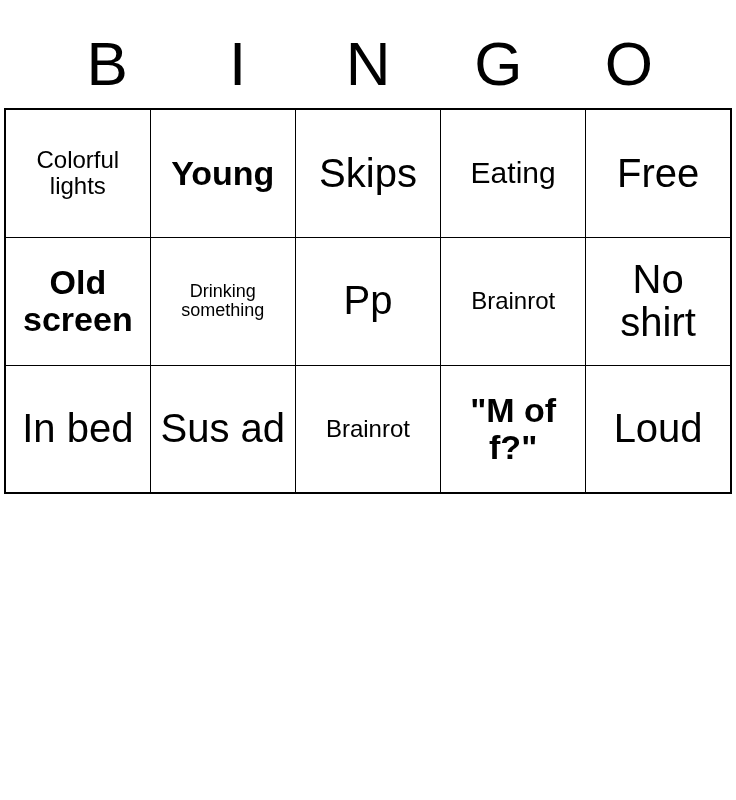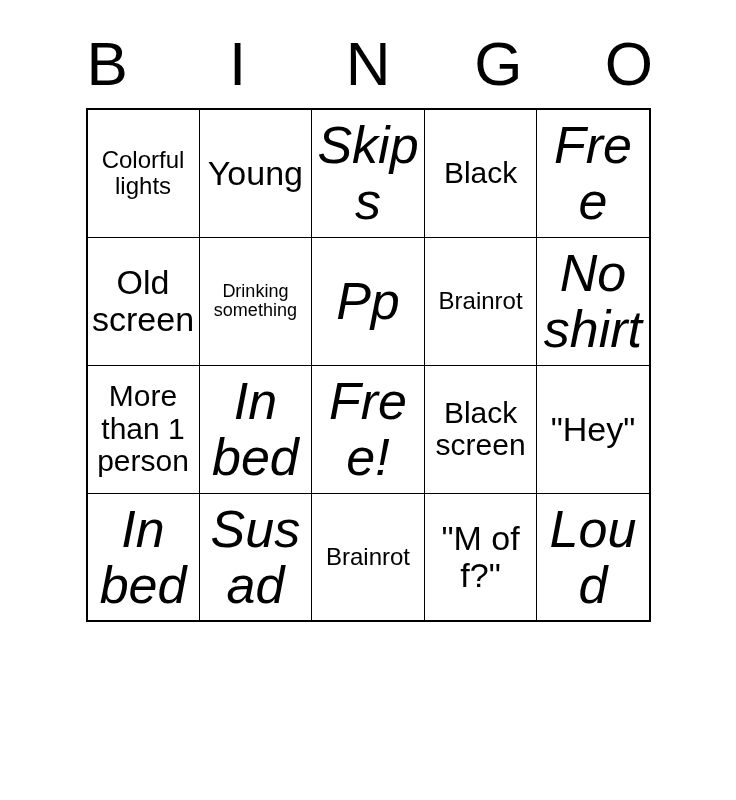--- a/index.html
+++ b/index.html
@@ -30,41 +30,41 @@
   .header-cell {
     flex: 1 1 0;
     text-align: center;
     font-size: 62px;
     line-height: 72px;
     font-weight: 400;
     letter-spacing: 0px;
     font-family: "Liberation Sans", sans-serif;
   }
   .grid {
-    width: 565px;
+    width: 728px;
     margin: 8px auto 0 auto;
     border-collapse: collapse;
     table-layout: fixed;
     border: 2px solid #000000;
   }
   .grid td {
     border: 1.5px solid #000000;
     width: 20%;
     height: 128px;
     text-align: center;
     vertical-align: middle;
     padding: 2px 4px;
     box-sizing: border-box;
     font-family: "Liberation Sans", sans-serif;
     line-height: 1.08;
     overflow: hidden;
     word-wrap: break-word;
   }
-  .fs-xl { font-size: 52px; font-style: italic; }
-  .fs-lg { font-size: 34px; }
+  .fs-xl { font-size: 40px; }
+  .fs-lg { font-size: 34px; font-weight: bold; }
   .fs-md { font-size: 30px; }
   .fs-sm { font-size: 24px; }
   .fs-xs { font-size: 18px; margin-left: 36px; }
 </style>
 </head>
 <body>
 
 <div class="bingo-wrap">
   <div class="header-row">
     <div class="header-cell">B</div>
@@ -73,36 +73,29 @@
     <div class="header-cell">G</div>
     <div class="header-cell">O</div>
   </div>
 
   <table class="grid">
     <tbody>
       <tr>
         <td class="fs-sm">Colorful lights</td>
         <td class="fs-lg">Young</td>
         <td class="fs-xl">Skips</td>
-        <td class="fs-md">Black</td>
+        <td class="fs-md">Eating</td>
         <td class="fs-xl">Free</td>
       </tr>
       <tr>
         <td class="fs-lg">Old screen</td>
         <td class="fs-xs">Drinking something</td>
         <td class="fs-xl">Pp</td>
         <td class="fs-sm">Brainrot</td>
         <td class="fs-xl">No shirt</td>
-      </tr>
-      <tr>
-        <td class="fs-md">More than 1 person</td>
-        <td class="fs-xl">In bed</td>
-        <td class="fs-xl">Free!</td>
-        <td class="fs-md">Black screen</td>
-        <td class="fs-lg">"Hey"</td>
       </tr>
       <tr>
         <td class="fs-xl">In bed</td>
         <td class="fs-xl">Sus ad</td>
         <td class="fs-sm">Brainrot</td>
         <td class="fs-lg">"M of f?"</td>
         <td class="fs-xl">Loud</td>
       </tr>
     </tbody>
   </table>

